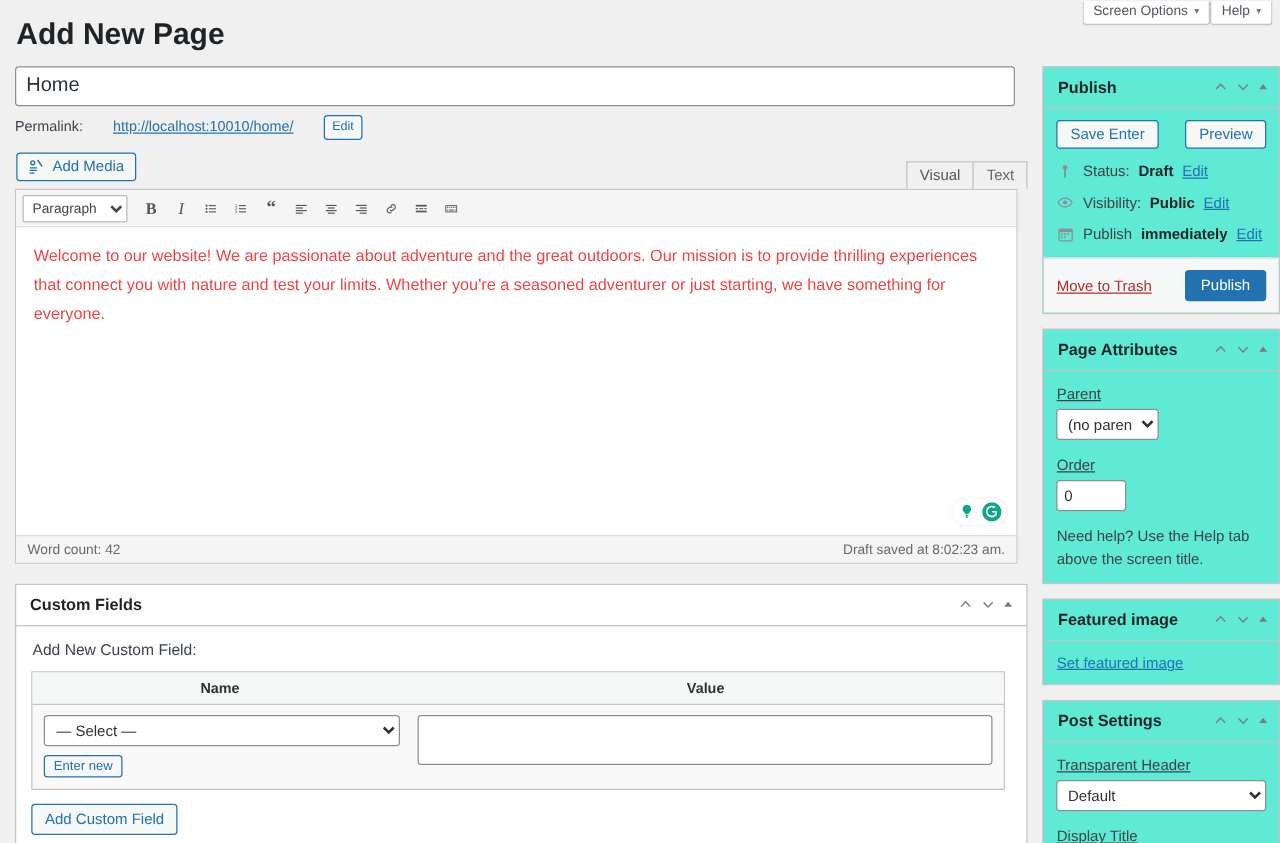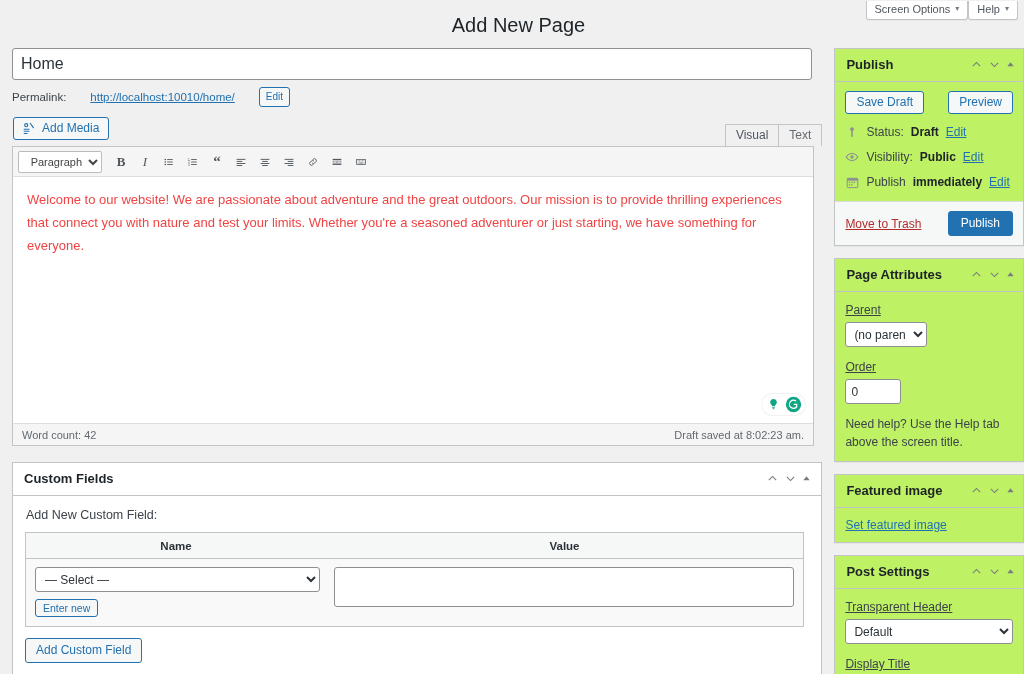--- a/index.html
+++ b/index.html
@@ -31,26 +31,25 @@
     line-height: 1;
     display: flex; align-items: center; gap: 5px;
     cursor: pointer;
     box-shadow: 0 1px 0 rgba(0,0,0,0.04);
   }
   .meta-tab .caret { font-size: 8px; color: #787c82; }
 
   
   .wrap { position: absolute; inset: 0; padding: 8px 0 0 0; }
   .page-title {
-    font-size: 20px;
-    font-weight: 400;
+    font-size: 24px;
+    font-weight: 700;
     color: #1d2327;
     margin: 4px 0 10px 13px;
     line-height: 1.3;
-    text-align: center;
   }
   .columns { display: flex; align-items: flex-start; }
   .col-main { width: 812px; margin-left: 12px; }
   .col-side { width: 190px; margin-left: 12px; }
 
   
   .title-input {
     display: block;
     width: 800px;
     height: 32px;
@@ -128,21 +127,20 @@
   .fmt-select {
     width: 84px; height: 22px;
     font-size: 11px;
     font-family: "Liberation Sans", sans-serif;
     background: #fff;
     border: 1px solid #bbb;
     border-radius: 2px;
     color: #444;
     padding: 0 3px;
     margin-right: 6px;
-    text-align: right;
   }
   .tb-btn {
     width: 22px; height: 22px;
     display: flex; align-items: center; justify-content: center;
     color: #50575e;
     cursor: pointer;
     border-radius: 2px;
     background: transparent;
     border: none;
   }
@@ -257,21 +255,21 @@
     background: #f6f7f7;
     border: 1px solid #2271b1;
     color: #2271b1;
     border-radius: 3px;
     padding: 4px 10px 5px 10px;
     cursor: pointer;
   }
 
   
   .side-box {
-    background: #bef264;
+    background: #5eead4;
     border: 1px solid #c3c4c7;
     margin-bottom: 12px;
     box-shadow: 0 1px 1px rgba(0,0,0,0.04);
   }
   .side-head {
     display: flex; align-items: center; justify-content: space-between;
     padding: 8px 8px 9px 11px;
     border-bottom: 1px solid #c3c4c7;
   }
   .side-title { font-size: 13px; font-weight: bold; color: #1d2327; }
@@ -577,21 +575,21 @@
             </span>
             <span class="mb-ctrl">
               <svg width="9" height="9" viewBox="0 0 10 10" fill="#787c82">
                   <path d="M5 2.5L8.5 7h-7z"></path>
                 </svg>
             </span>
           </span>
         </div>
         <div class="side-body">
           <div class="pub-top">
-            <button class="btn-pub-sec">Save Draft</button>
+            <button class="btn-pub-sec">Save Enter</button>
             <button class="btn-pub-sec">Preview</button>
           </div>
 
           <div class="pub-row">
             <span class="pi">
               <svg width="12" height="12" viewBox="0 0 16 16" fill="#8c8f94">
                   <path d="M8 1.5a2.6 2.6 0 0 0-2.6 2.6c0 1 .7 1.9 1.6 2.4V14l1 1 1-1V6.5a2.6 2.6 0 0 0-1-5z"></path>
                 </svg>
             </span>
             <span>Status:</span>

